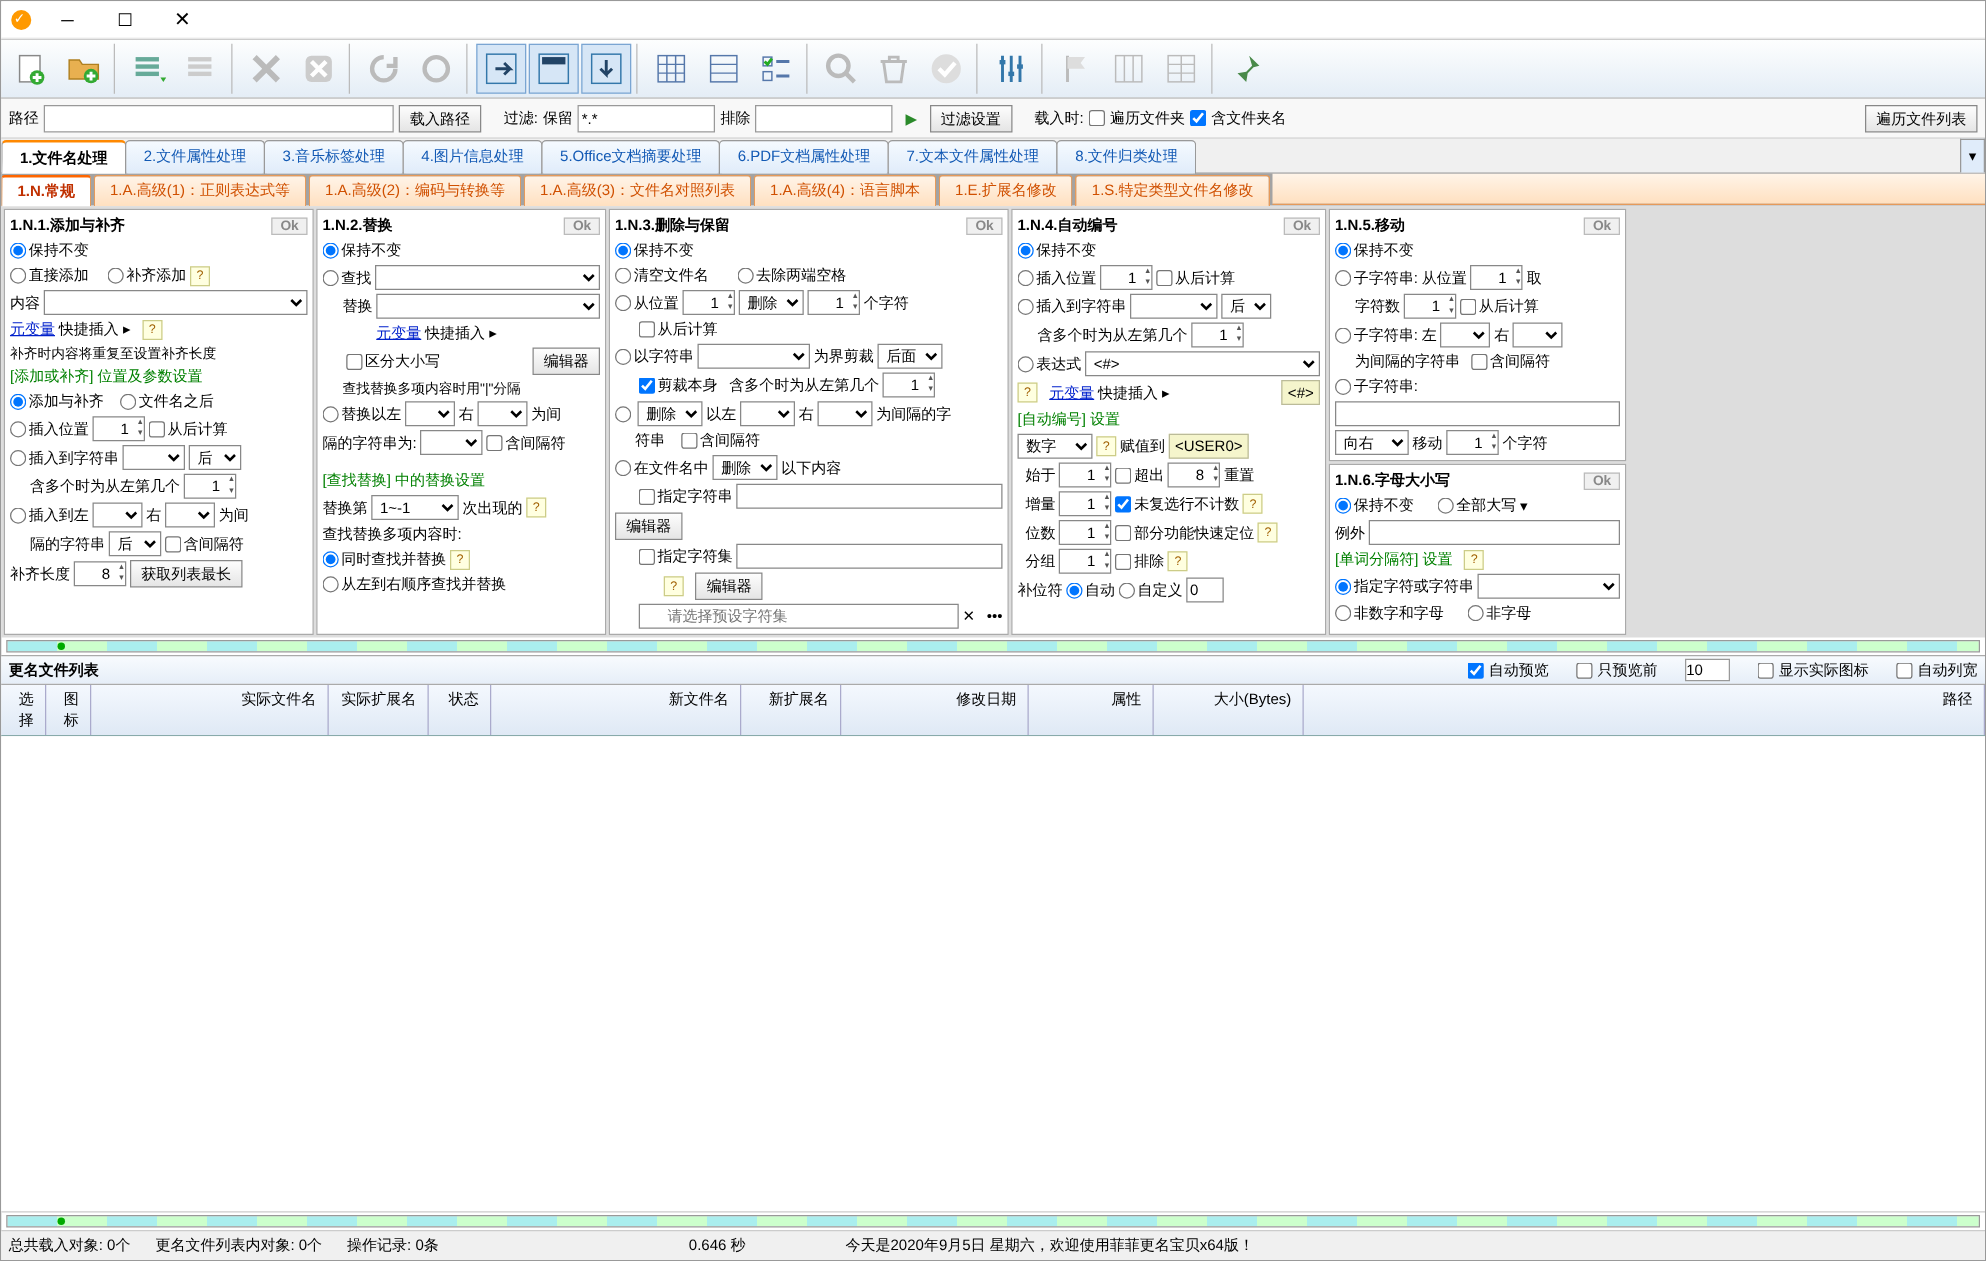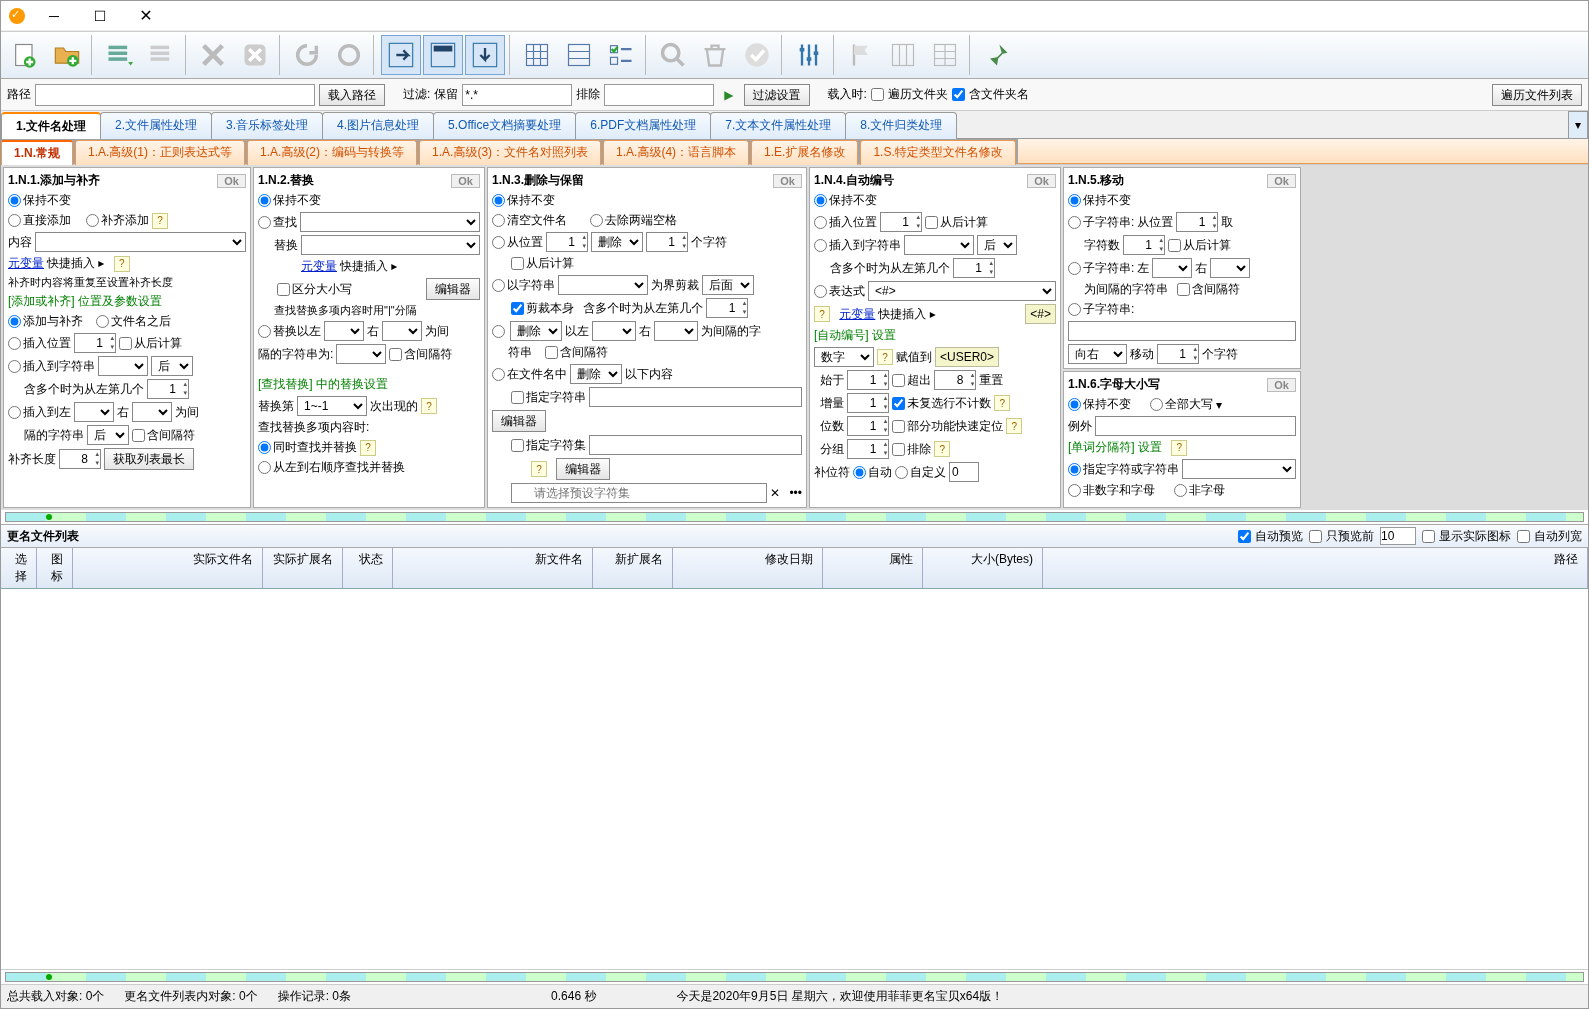--- a/index.html
+++ b/index.html
@@ -43,21 +43,21 @@
 .row input[type=text], .row select, .row .sel { border: 1px solid #888; height: 20px; padding: 0 2px; background: #fff; }
 .row .spin { width: 42px; border: 1px solid #888; height: 20px; display: inline-flex; align-items: center; justify-content: flex-end; padding-right: 12px; background: #fff; position: relative; }
 .row .spin::after { content: "▴\A▾"; white-space: pre; position: absolute; right: 1px; top: -1px; font-size: 7px; line-height: 9px; color: #555; }
 .row .q { width: 16px; height: 16px; border: 1px solid #cc8; background: #ffffe0; color: #a06000; display: inline-flex; align-items: center; justify-content: center; font-size: 10px; }
 .green { color: #008000; }
 a.navlink { color: #0020cc; text-decoration: underline; }
 .small { font-size: 11px; }
 .ruler { height: 10px; background: repeating-linear-gradient(90deg, #aee 0 40px, #cfc 40px 80px); border: 1px solid #999; margin: 2px 4px; position: relative; }
 .rulerdot { position: absolute; width: 6px; height: 6px; background: #0a0; left: 40px; top: 1px; border-radius: 50%; }
 .secthead { height: 24px; display: flex; align-items: center; padding: 0 6px; background: linear-gradient(#f8fbfe,#e6eef8); border-top: 1px solid #aaa; border-bottom: 1px solid #aaa; font-weight: bold; }
-.secthead .right { margin-left: auto; display: flex; gap: 6px; font-weight: normal; justify-content: flex-end; }
+.secthead .right { margin-left: auto; display: flex; gap: 22px; font-weight: normal; justify-content: flex-end; }
 .tablehead { display: flex; background: linear-gradient(#f4f8fe,#dfe9f5); border-bottom: 1px solid #8aa; }
 .th { border-right: 1px solid #aac; padding: 3px 9px; text-align: right; }
 .tablearea { flex: 1; background: #fff; border-bottom: 1px solid #ccc; }
 .statusbar { height: 24px; display: flex; align-items: center; padding: 0 6px; background: #f0f0f0; border-top: 1px solid #ccc; gap: 20px; }
 .statusbar .seg { white-space: nowrap; }
 .flex1 { flex: 1; }
 input[type=radio], input[type=checkbox] { margin: 0 2px 0 0; vertical-align: middle; }
 label { display: inline-flex; align-items: center; }
 .lockedsel { background: #f5f5cc !important; border: 1px solid #bb9; padding: 0 4px; height: 20px; display:inline-flex; align-items:center; }
 .disabled { color: #999; }

